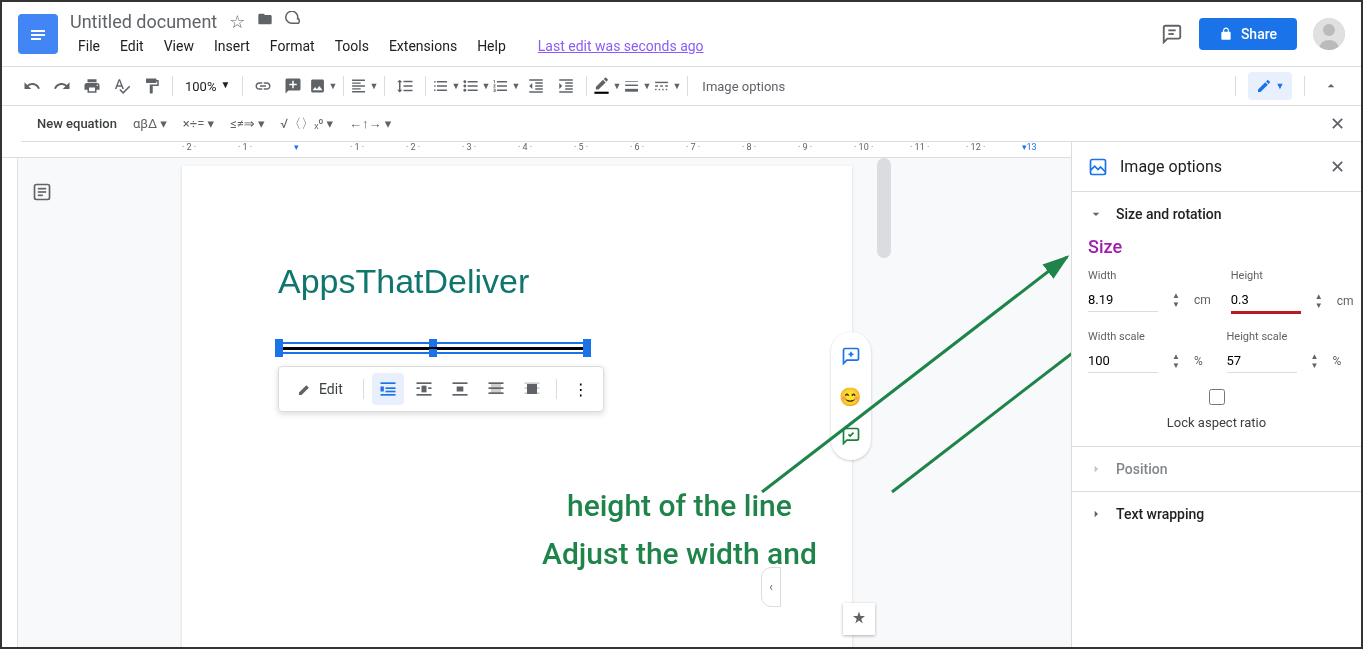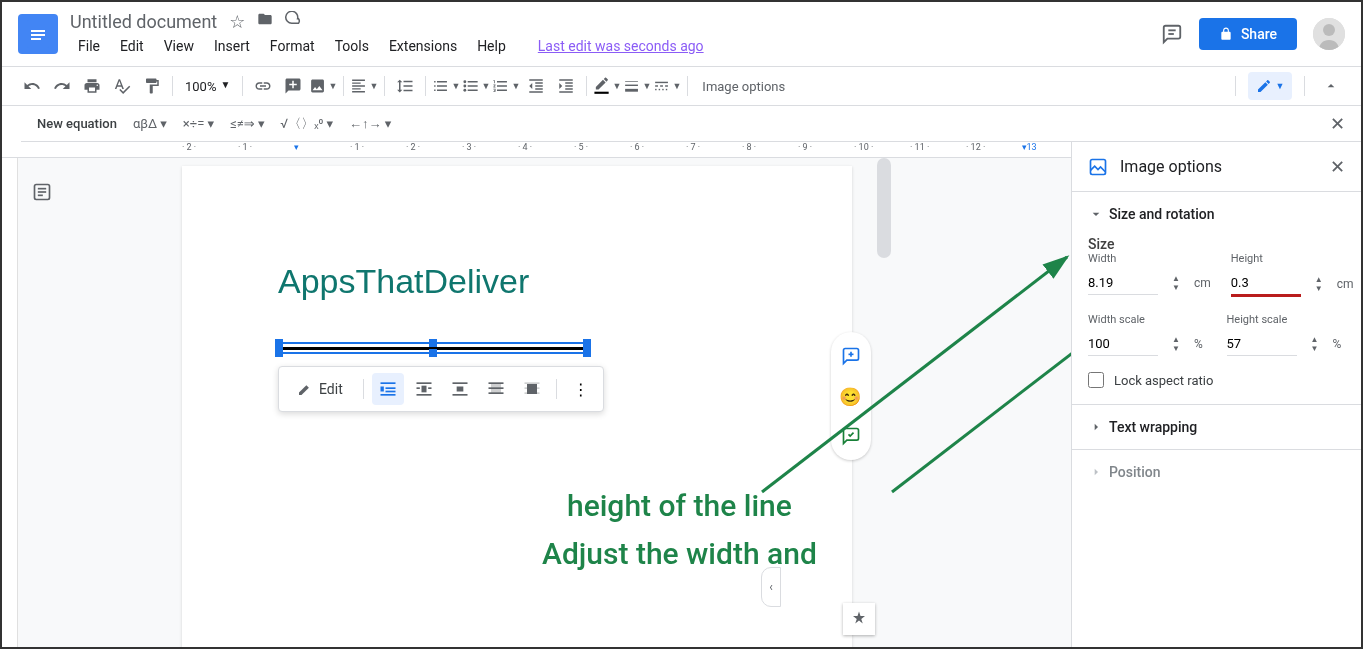--- a/index.html
+++ b/index.html
@@ -65,34 +65,34 @@
 .annotation { position: absolute; left: 540px; top: 340px; font-family: 'Comic Sans MS', cursive; font-size: 30px; color: #1e8449; font-weight: 500; line-height: 1.6; text-align: center; pointer-events: none; }
 .arrow { position: absolute; pointer-events: none; }
 
 
 .sidebar { width: 290px; border-left: 1px solid #dadce0; background: #fff; display: flex; flex-direction: column; }
 .sidebar-hdr { display: flex; align-items: center; padding: 14px 16px; gap: 12px; }
 .sidebar-hdr-icon { width: 20px; height: 20px; color: #1a73e8; }
 .sidebar-title { font-size: 16px; color: #202124; flex: 1; }
 .sidebar-close { color: #5f6368; font-size: 18px; cursor: pointer; }
 .panel-section { border-top: 1px solid #dadce0; }
-.section-hdr { display: flex; align-items: flex-start; padding: 14px 16px; gap: 5px; cursor: pointer; }
+.section-hdr { display: flex; align-items: flex-start; padding: 14px 16px; gap: 12px; cursor: pointer; }
 .section-hdr-title { font-size: 14px; font-weight: 500; color: #202124; }
 .chev { color: #5f6368; }
 .section-body { padding: 0 16px 16px; }
-.size-label { font-size: 14px; font-weight: 500; color: #404040; margin-bottom: 0; }
+.size-label { font-size: 18px; font-weight: 500; color: #a21caf; margin-bottom: 12px; }
 .field-row { display: flex; gap: 20px; margin-bottom: 16px; }
 .field { flex: 1; }
 .field-label { font-size: 11px; color: #5f6368; margin-bottom: 6px; }
 .field-input { display: flex; align-items: center; gap: 14px; }
 .field-input input { width: 70px; border: none; border-bottom: 1px solid #dadce0; font-size: 13px; padding: 4px 0; outline: none; }
 .field-input input.active { border-bottom: 3px solid #b91c1c; }
 .field-unit { font-size: 12px; color: #5f6368; }
 .stepper { display: flex; flex-direction: column; font-size: 8px; color: #5f6368; }
-.checkbox-row { display: flex; align-items: center; gap: 10px; font-size: 13px; color: #3c4043; margin-top: 8px; }
+.checkbox-row { display: flex; align-items: center; gap: 10px; font-size: 13px; color: #3c4043; margin-top: 8px; flex-direction: column; }
 .checkbox-row input { width: 16px; height: 16px; }
 .collapsed-title { color: #80868b; }
 
 .scrollbar-v { position: absolute; right: 180px; top: 16px; width: 14px; height: 100px; background: #dadce0; border-radius: 7px; }
 .collapse-tab { position: absolute; right: 290px; bottom: 40px; width: 20px; height: 40px; background: #fff; border: 1px solid #dadce0; border-radius: 10px 0 0 10px; display: flex; align-items: center; justify-content: center; color: #5f6368; font-size: 12px; }
 
 svg { display: block; }
 </style>
 </head>
 <body>
@@ -519,32 +519,32 @@
         <label class="checkbox-row">
           <input type="checkbox" style="">
           <span>Lock aspect ratio</span>
         </label>
       </div>
     </div>
 
     <div class="panel-section">
       <div class="section-hdr">
         <span class="chev">
-            <svg width="16" height="16" viewBox="0 0 24 24" fill="#5f6368">
+            <svg width="16" height="16" viewBox="0 0 24 24" fill="#bdc1c6">
               <path d="M10 7l5 5-5 5z"></path>
             </svg>
           </span>
-        <span class="section-hdr-title">Text wrapping</span>
+        <span class="section-hdr-title collapsed-title">Position</span>
       </div>
     </div>
 
     <div class="panel-section">
       <div class="section-hdr">
         <span class="chev">
-            <svg width="16" height="16" viewBox="0 0 24 24" fill="#bdc1c6">
+            <svg width="16" height="16" viewBox="0 0 24 24" fill="#5f6368">
               <path d="M10 7l5 5-5 5z"></path>
             </svg>
           </span>
-        <span class="section-hdr-title collapsed-title">Position</span>
+        <span class="section-hdr-title">Text wrapping</span>
       </div>
     </div>
   </div>
 </div>
 
 </body></html>

